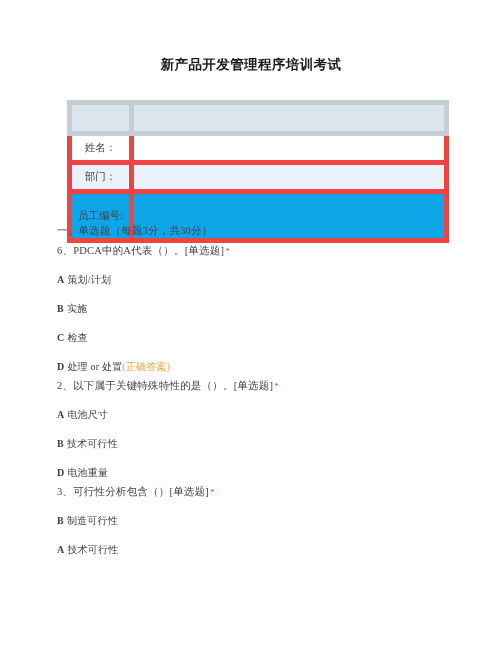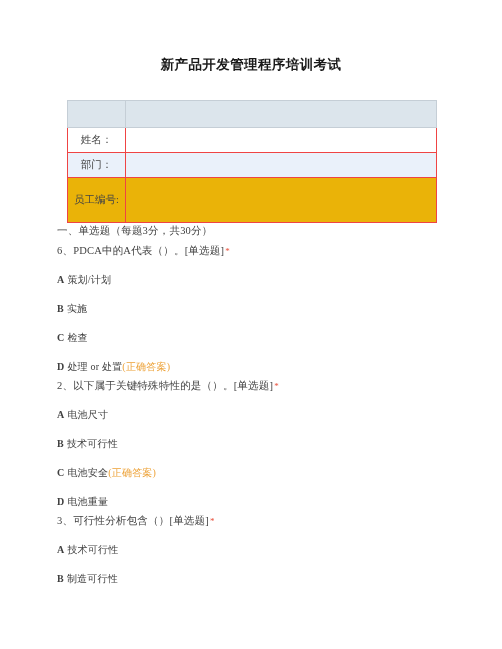--- a/index.html
+++ b/index.html
@@ -40,21 +40,21 @@
     position: absolute;
     left: 67px;
     top: 100px;
     width: 367px;
     border-collapse: collapse;
     table-layout: fixed;
     font-size: 10.5px;
     color: #4a4a4a;
   }
   .info-table td {
-    border: 1px solid #ef4444;
+    border: 5px solid #ef4444;
     padding: 0;
     vertical-align: middle;
   }
   .col-label { width: 57px; }
   .col-value { width: 310px; }
 
   .row-head td {
     height: 26px;
     background: #dce5ec;
     border-color: #c5ced6;
@@ -62,21 +62,21 @@
   .row-white td {
     height: 24px;
     background: #ffffff;
   }
   .row-blue td {
     height: 24px;
     background: #eaf1fa;
   }
   .row-tall td {
     height: 44px;
-    background: #eab308;
+    background: #0ea5e9;
   }
   .cell-label {
     text-align: center;
     line-height: 1.45;
     padding: 2px 4px;
     color: #444;
     white-space: normal;
   }
   .cell-value { background-clip: padding-box; }
 
@@ -178,33 +178,30 @@
       <p class="question">
         <span>2、以下属于关键特殊特性的是（）。[单选题]</span><span class="qmark">*</span>
       </p>
       <p class="option">
         <span class="opt-letter">A</span><span>电池尺寸</span><span class="answer-tag"></span>
       </p>
       <p class="option">
         <span class="opt-letter">B</span><span>技术可行性</span><span class="answer-tag"></span>
       </p>
       <p class="option">
-        <span class="opt-letter">C</span><span>电池安全</span><span class="answer-tag">(正确答案)</span>
-      </p>
-      <p class="option">
         <span class="opt-letter">D</span><span>电池重量</span><span class="answer-tag"></span>
       </p>
     </div>
 
     <div class="q-block">
       <p class="question">
         <span>3、可行性分析包含（）[单选题]</span><span class="qmark">*</span>
       </p>
       <p class="option">
+        <span class="opt-letter">B</span><span>制造可行性</span><span class="answer-tag"></span>
+      </p>
+      <p class="option">
         <span class="opt-letter">A</span><span>技术可行性</span><span class="answer-tag"></span>
-      </p>
-      <p class="option">
-        <span class="opt-letter">B</span><span>制造可行性</span><span class="answer-tag"></span>
       </p>
     </div>
 
   </div>
 </div>
 
 </body></html>

